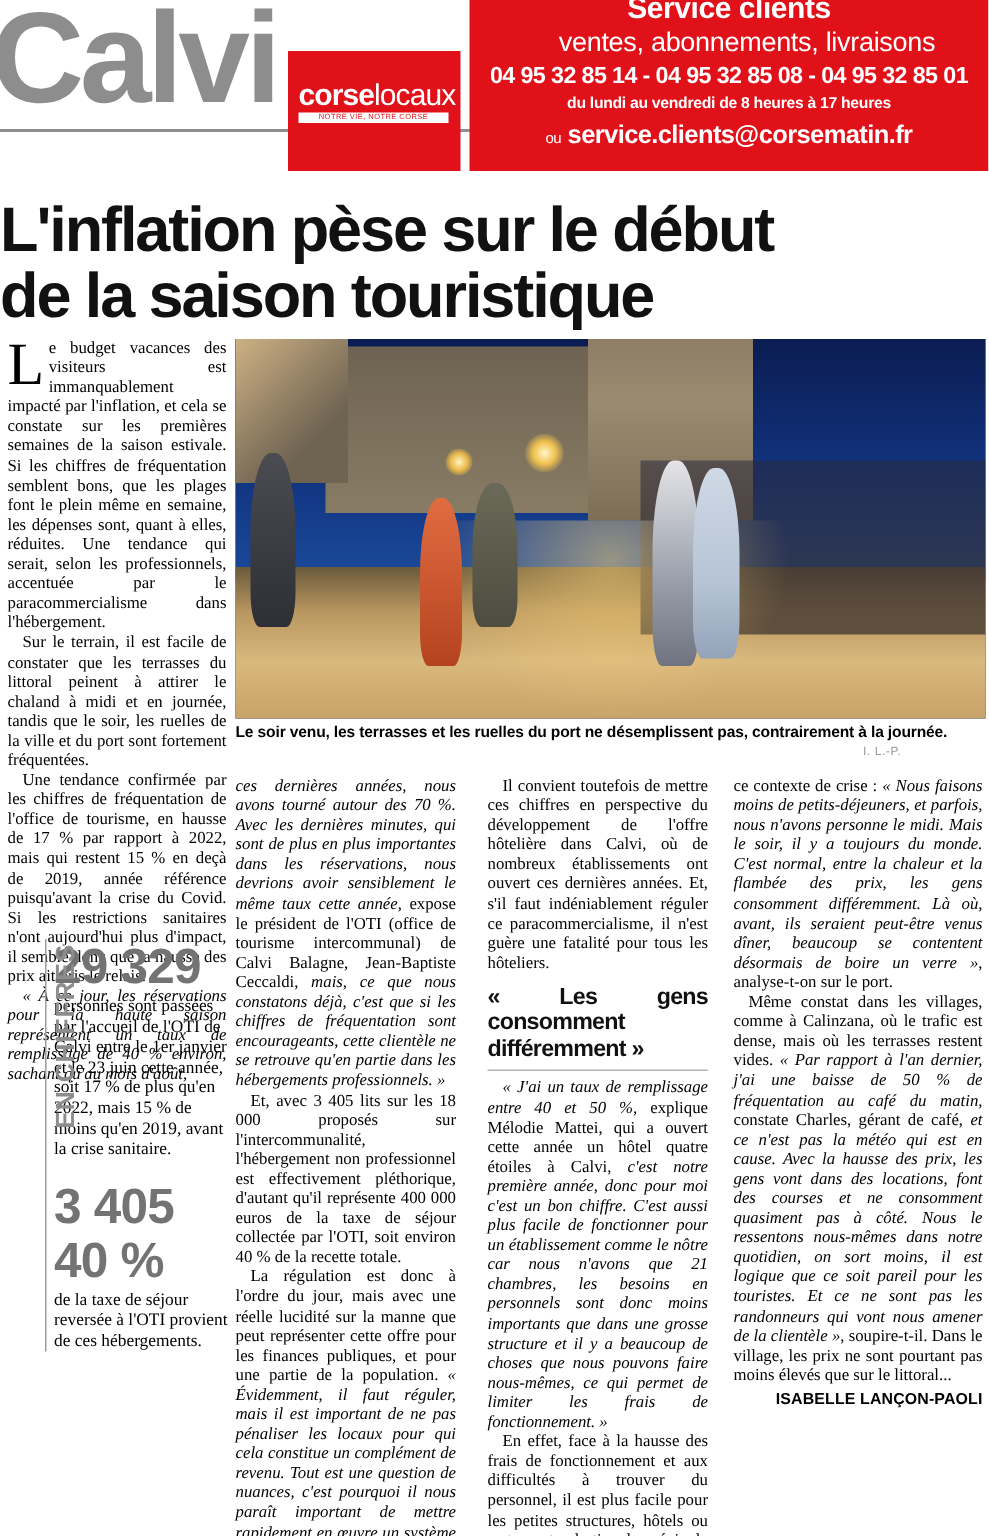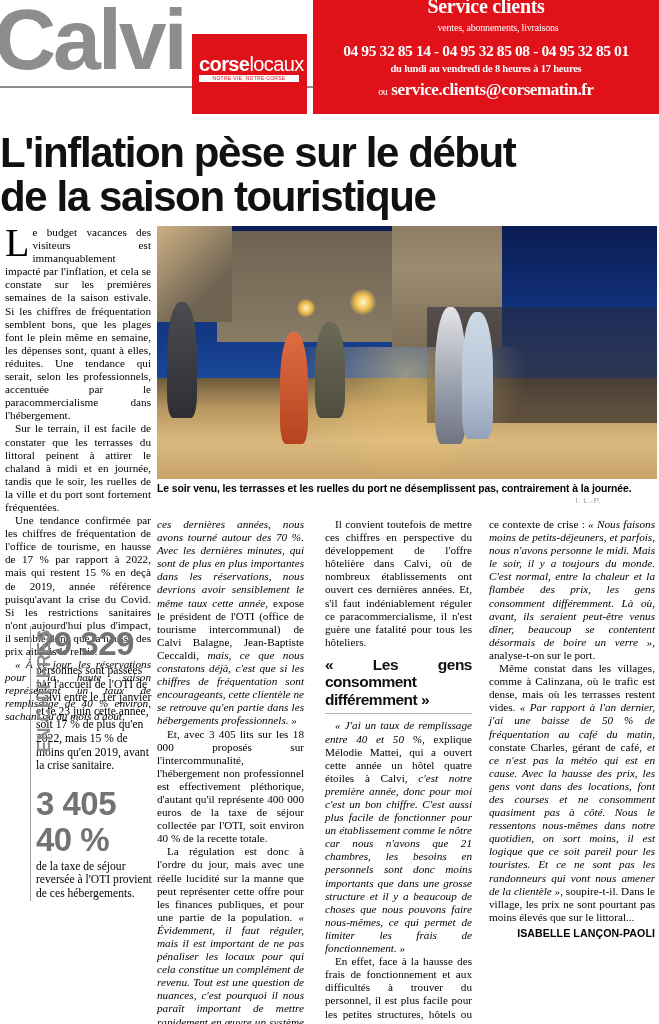--- a/index.html
+++ b/index.html
@@ -103,32 +103,32 @@
   
   .svc-panel {
     position: absolute;
     left: 313px;
     top: 0;
     width: 346px;
     height: 114px;
     background: #e1111a;
     color: #ffffff;
     text-align: center;
-    font-family: Liberation Serif, serif;
+    font-family: Liberation Sans, sans-serif;
     overflow: hidden;
   }
   .svc-title {
     font-weight: bold;
     font-size: 20px;
     line-height: 20px;
     margin-top: -4px;
     letter-spacing: -0.3px;
   }
   .svc-sub {
-    font-size: 10px;
+    font-size: 18px;
     line-height: 18px;
     margin-top: 3px;
     letter-spacing: -0.2px;
     margin-left: 24px;
   }
   .svc-phones {
     font-weight: bold;
     font-size: 15.5px;
     line-height: 19px;
     margin-top: 4px;

